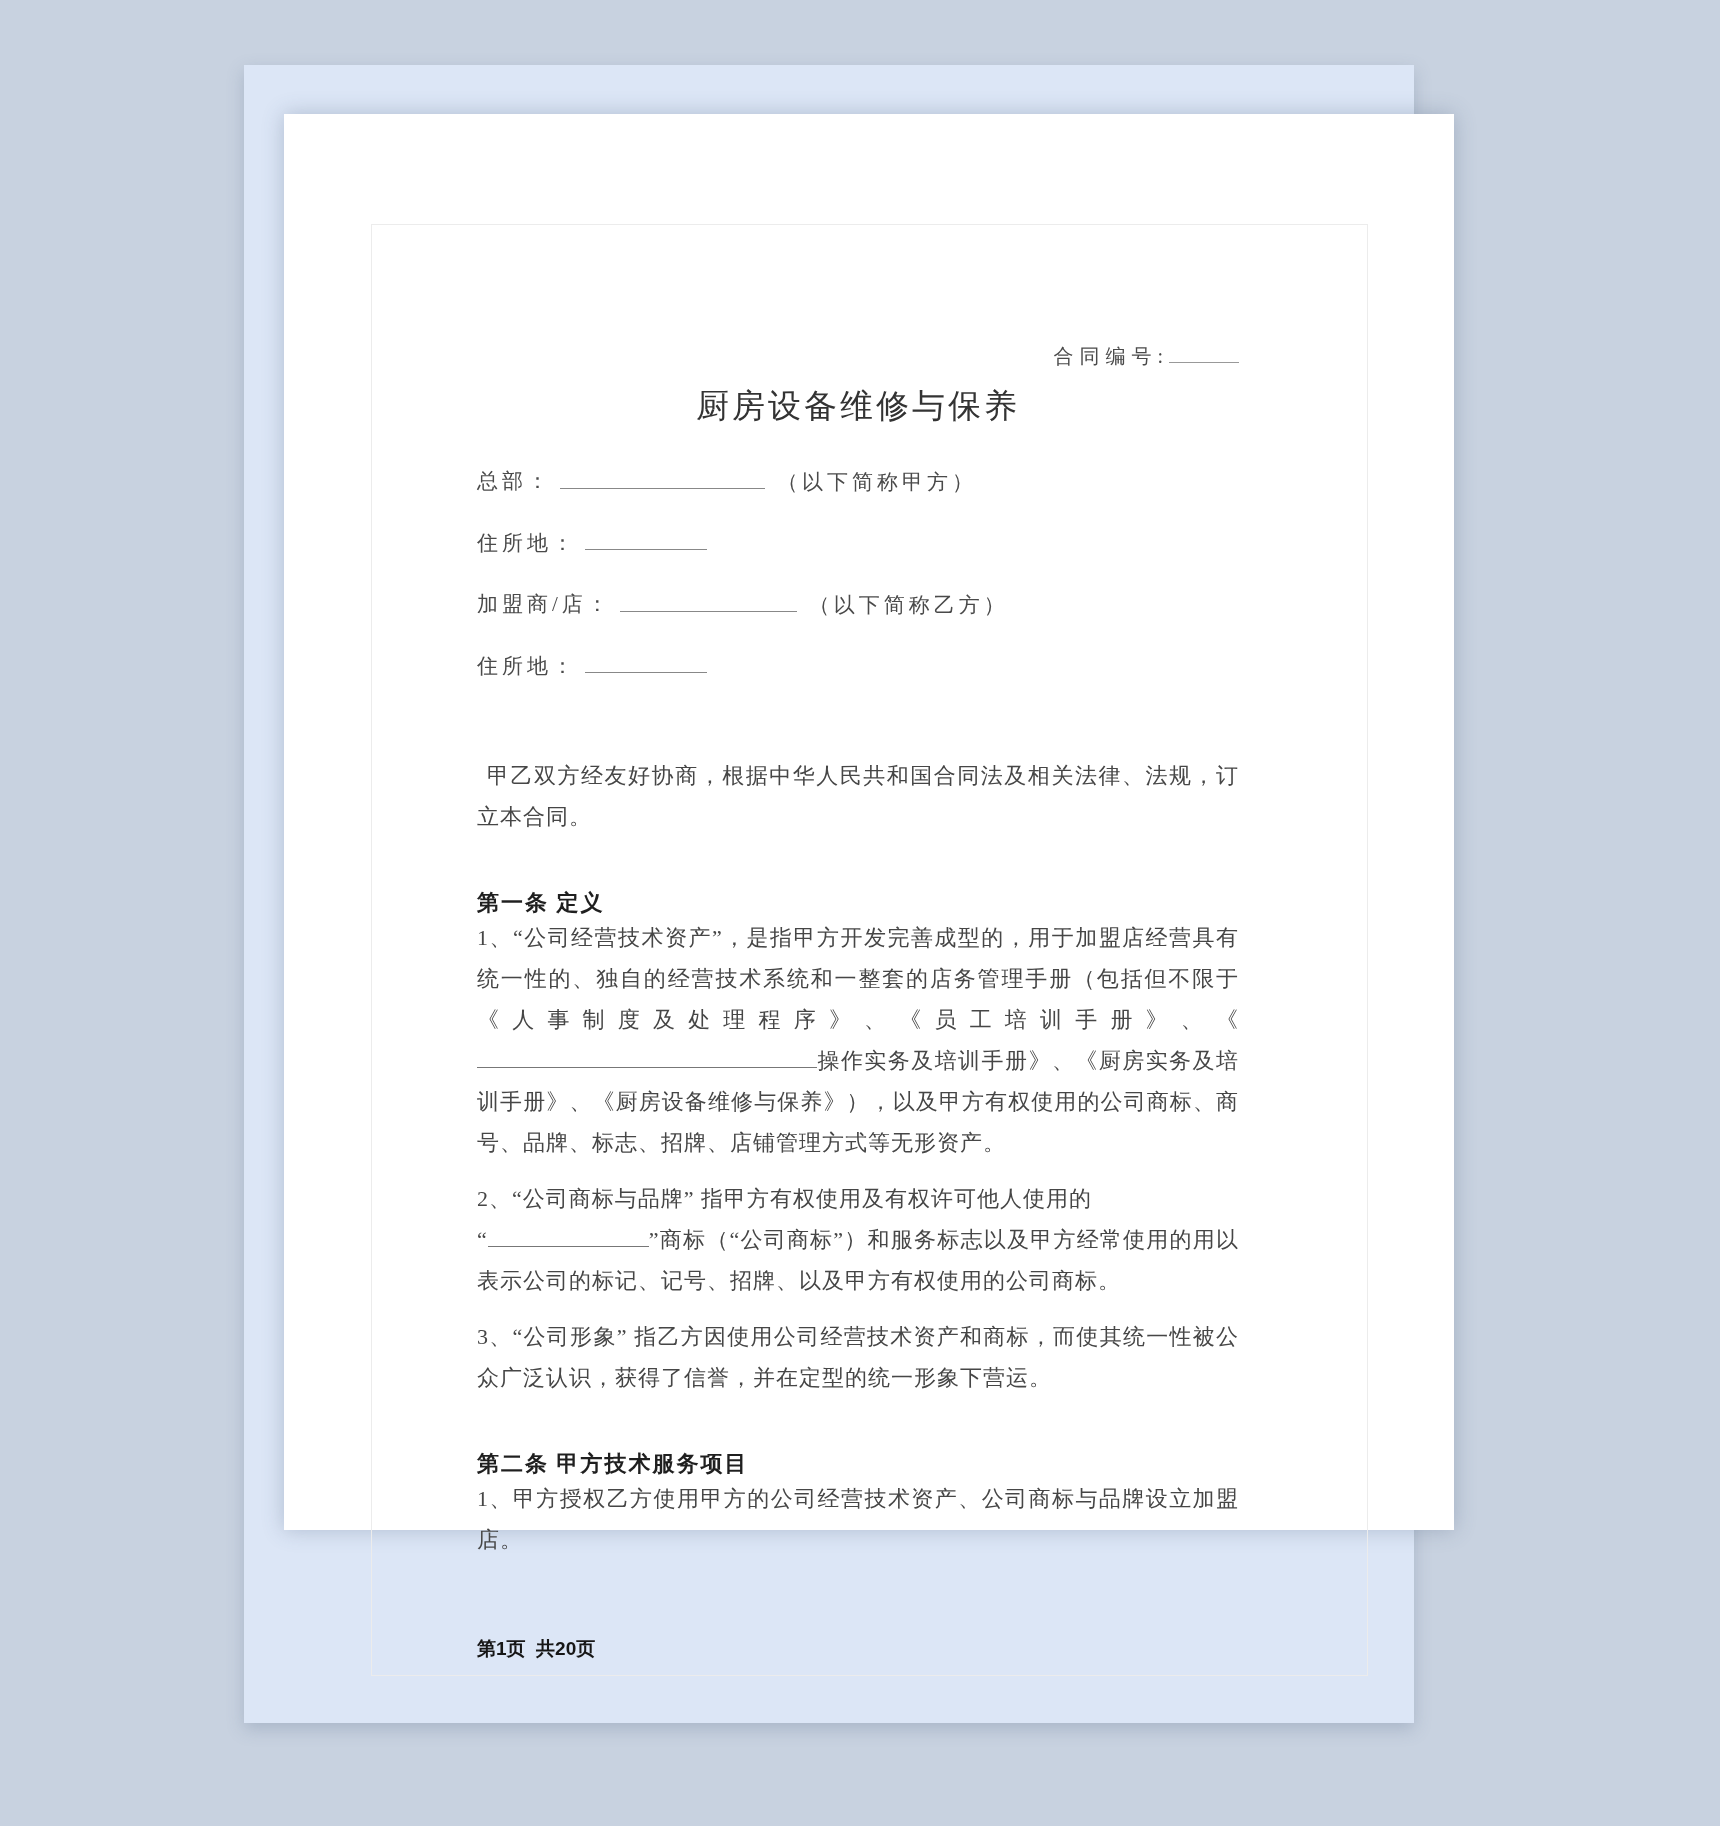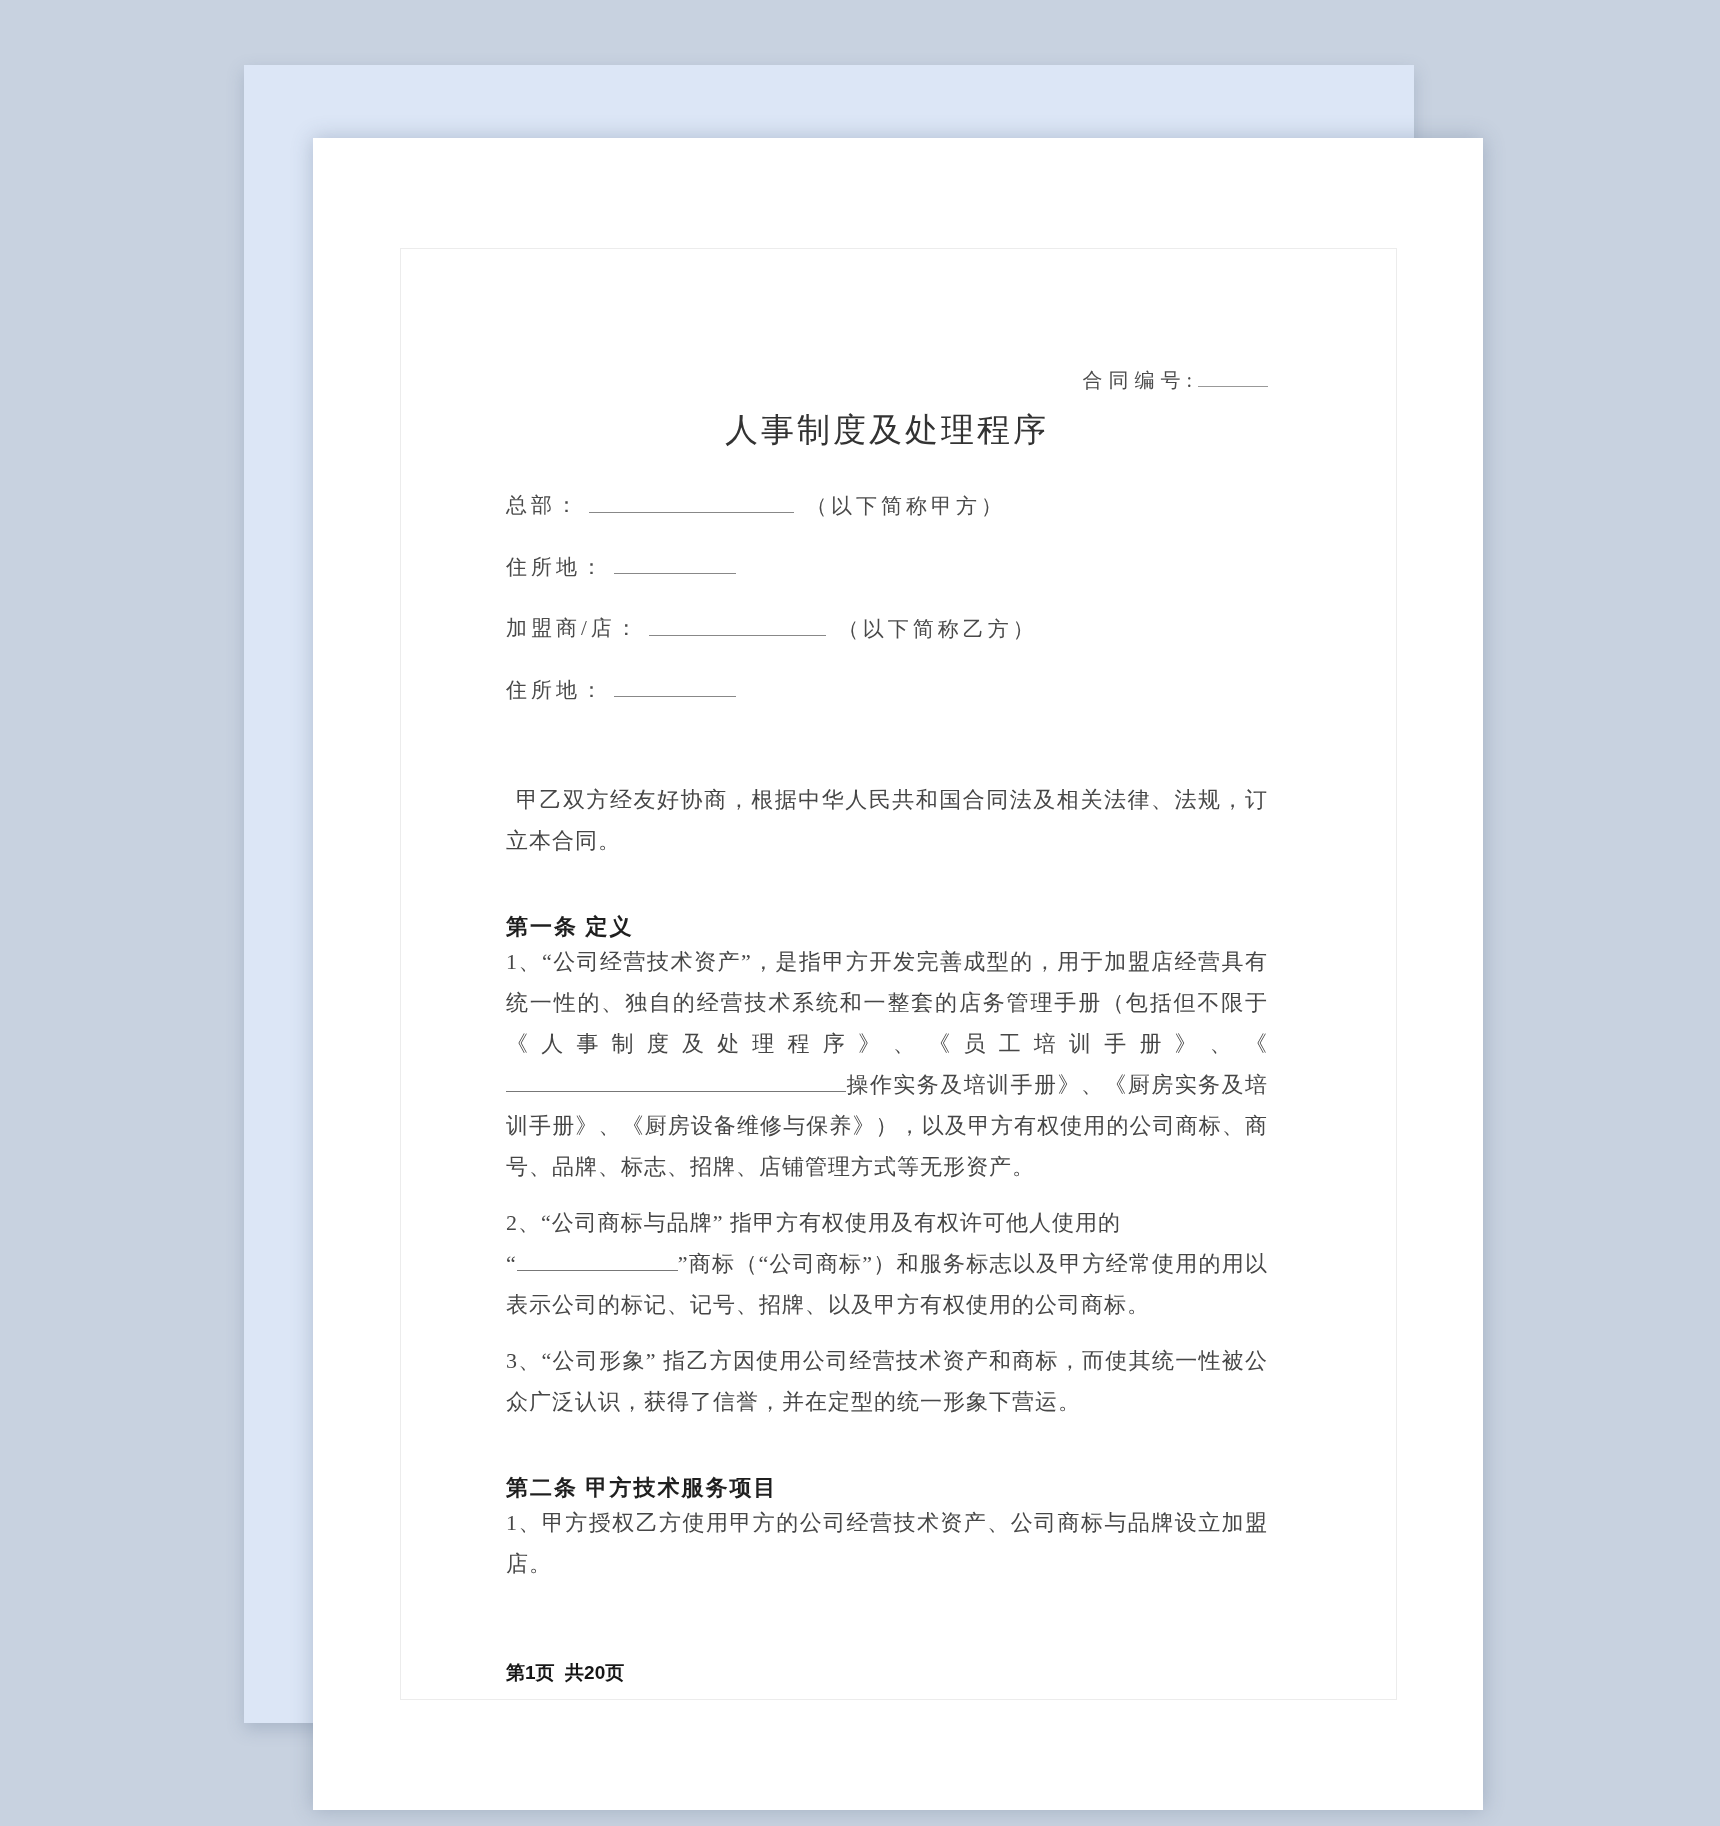--- a/index.html
+++ b/index.html
@@ -8,24 +8,23 @@
     background:#c8d2e0;
     position:relative;overflow:hidden;
     font-family:"Liberation Serif","DejaVu Serif",serif;
   }
   .back-sheet{
     position:absolute;left:244px;top:65px;width:1170px;height:1658px;
     background:#dce6f6;
     box-shadow:0 6px 16px rgba(80,100,130,.25);
   }
   .page{
-    position:absolute;left:313px;top:114px;width:1170px;height:1672px;
+    position:absolute;left:284px;top:114px;width:1170px;height:1416px;
     background:#ffffff;
     box-shadow:0 0 20px rgba(70,90,120,.30);
-    margin-top:24px;
   }
   .frame{
     position:absolute;left:87px;top:110px;width:995px;height:1450px;
     border:1px solid #ececec;
   }
   .content{
     position:absolute;left:193px;top:0;width:762px;
   }
   .contract-no{
     margin-top:228px;text-align:right;
@@ -71,21 +70,21 @@
 <div class="back-sheet"></div>
 
 <div class="page">
   <div class="frame"></div>
   <div class="content">
 
     <div class="contract-no">
       <span>合同编号:</span><span class="blank" style="width: 70px;"></span>
     </div>
 
-    <div class="doc-title">人事制度及处理程序</div>
+    <div class="doc-title">厨房设备维修与保养</div>
 
     <div class="parties">
         <div class="party-row"><span class="party-label">总部：</span><span class="blank party-blank" style="width: 205px;"></span><span class="party-suffix">（以下简称甲方）</span></div>
         <div class="party-row"><span class="party-label">住所地：</span><span class="blank party-blank" style="width: 122px;"></span></div>
         <div class="party-row"><span class="party-label">加盟商/店：</span><span class="blank party-blank" style="width: 177px;"></span><span class="party-suffix">（以下简称乙方）</span></div>
         <div class="party-row"><span class="party-label">住所地：</span><span class="blank party-blank" style="width: 122px;"></span></div>
       </div>
 
     <div class="para intro">甲乙双方经友好协商，根据中华人民共和国合同法及相关法律、法规，订立本合同。</div>
 

